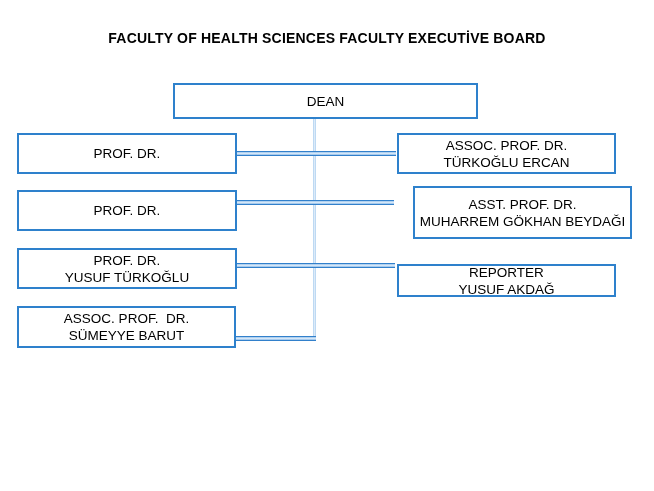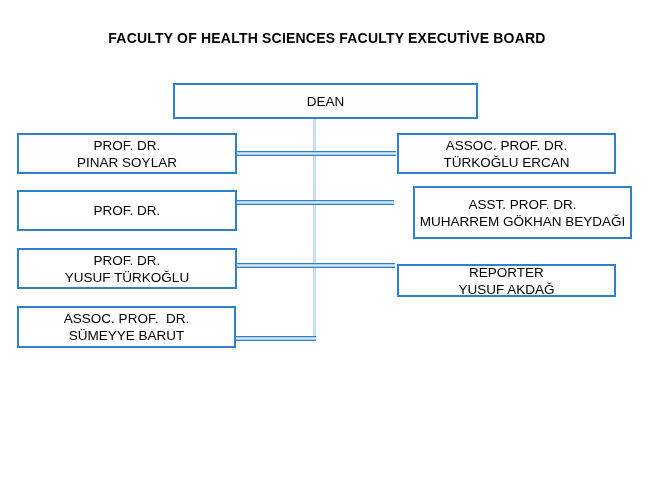--- a/index.html
+++ b/index.html
@@ -74,21 +74,20 @@
   <div class="hline c2"></div>
   <div class="hline c3"></div>
   <div class="hline c4"></div>
 
   <div class="box b-dean">
     <span>DEAN</span>
   </div>
 
   <div class="box b-l1">
     <span>PROF. DR.</span>
-    <span>PINAR SOYLAR</span>
   </div>
   <div class="box b-l2">
     <span>PROF. DR.</span>
   </div>
   <div class="box b-l3">
     <span>PROF. DR.</span>
     <span>YUSUF TÜRKOĞLU</span>
   </div>
   <div class="box b-l4">
     <span>ASSOC. PROF.  DR.</span>

